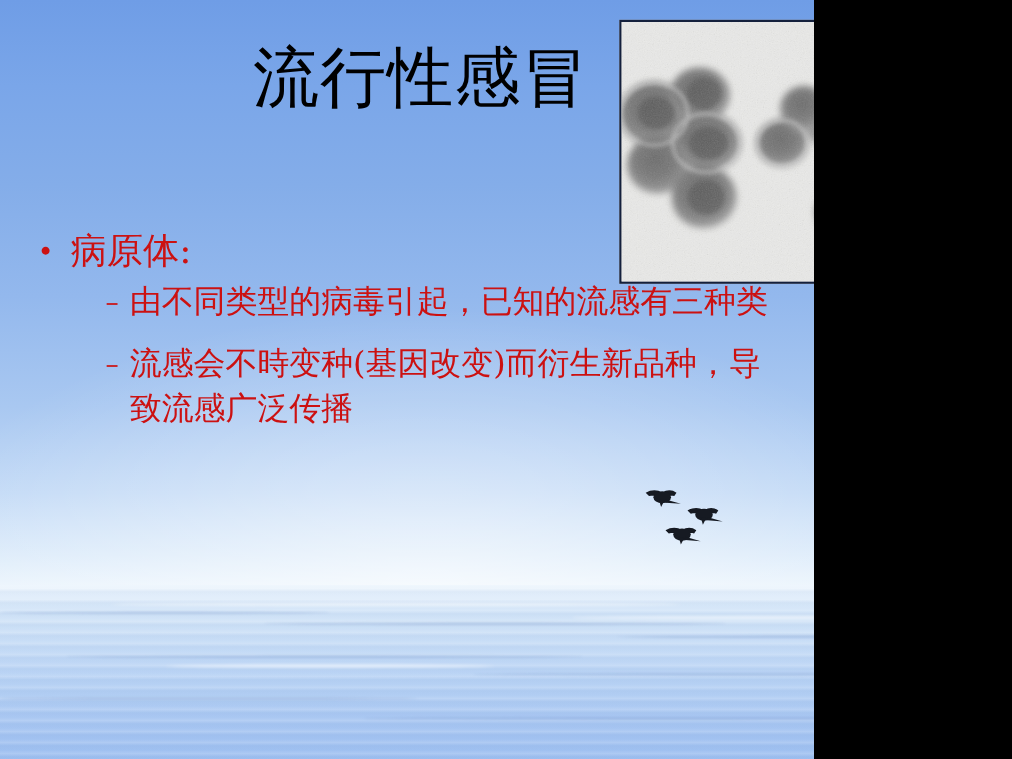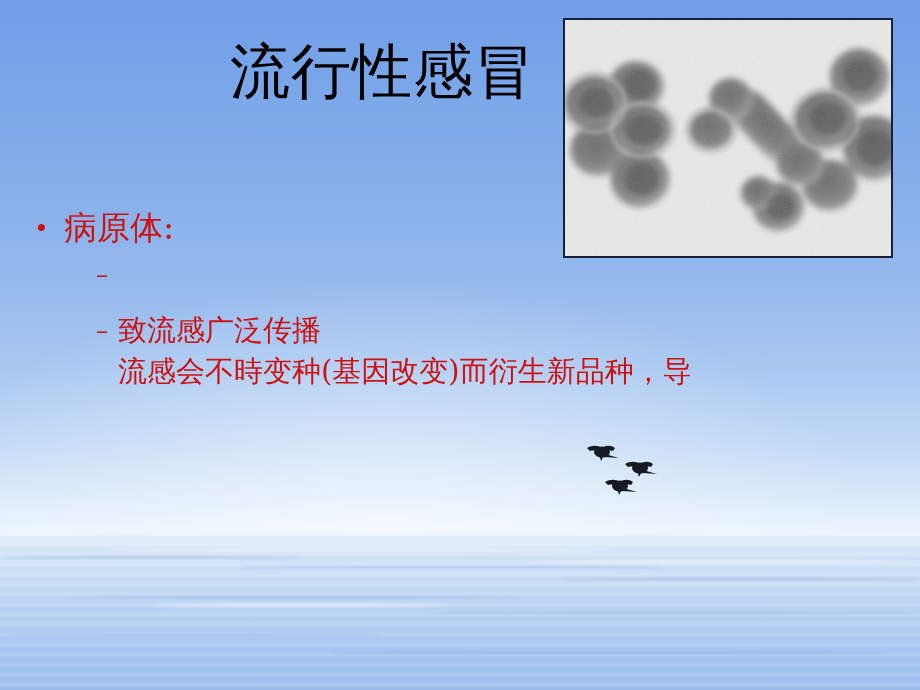--- a/index.html
+++ b/index.html
@@ -3,21 +3,21 @@
 <meta charset="utf-8">
 <title>流行性感冒</title>
 <style>
   html, body {
     margin: 0;
     padding: 0;
     background: #000;
   }
   #slide {
     position: relative;
-    width: 920px;
+    width: 740px;
     height: 690px;
     overflow: hidden;
     font-family: "DejaVu Sans", "Liberation Sans", sans-serif;
     background: #6f9fe8;
   }
 
   
   .bg-sky {
     position: absolute;
     left: 0; top: 0;
@@ -275,30 +275,31 @@
   <div class="body-block">
 
     <div class="l1-item">
       <span class="l1-marker">•</span>
       <span class="l1-text">病原体:</span>
     </div>
 
     <div class="l2-item">
       <span class="l2-marker">–</span>
       <span class="l2-text">
+        <p>由不同类型的病毒引起，已知的流感有三种类</p>
       </span>
     </div>
 
     <div class="spacer-2"></div>
 
     <div class="l2-item">
       <span class="l2-marker">–</span>
       <span class="l2-text">
+        <p>流感会不時变种(基因改变)而衍生新品种，导</p>
         <p>致流感广泛传播</p>
-        <p>流感会不時变种(基因改变)而衍生新品种，导</p>
       </span>
     </div>
 
   </div>
 
   <div class="birds">
     <svg viewBox="0 0 120 62" aria-hidden="true">
       <g fill="#161a22">
         <g transform="translate(0,0)">
           <path d="M12 8 C17 5 23 5 27 8 C31 5 36 5 40 8 L38 11 C34 10 31 11 28 13 C24 11 20 10 15 11 Z"></path>

